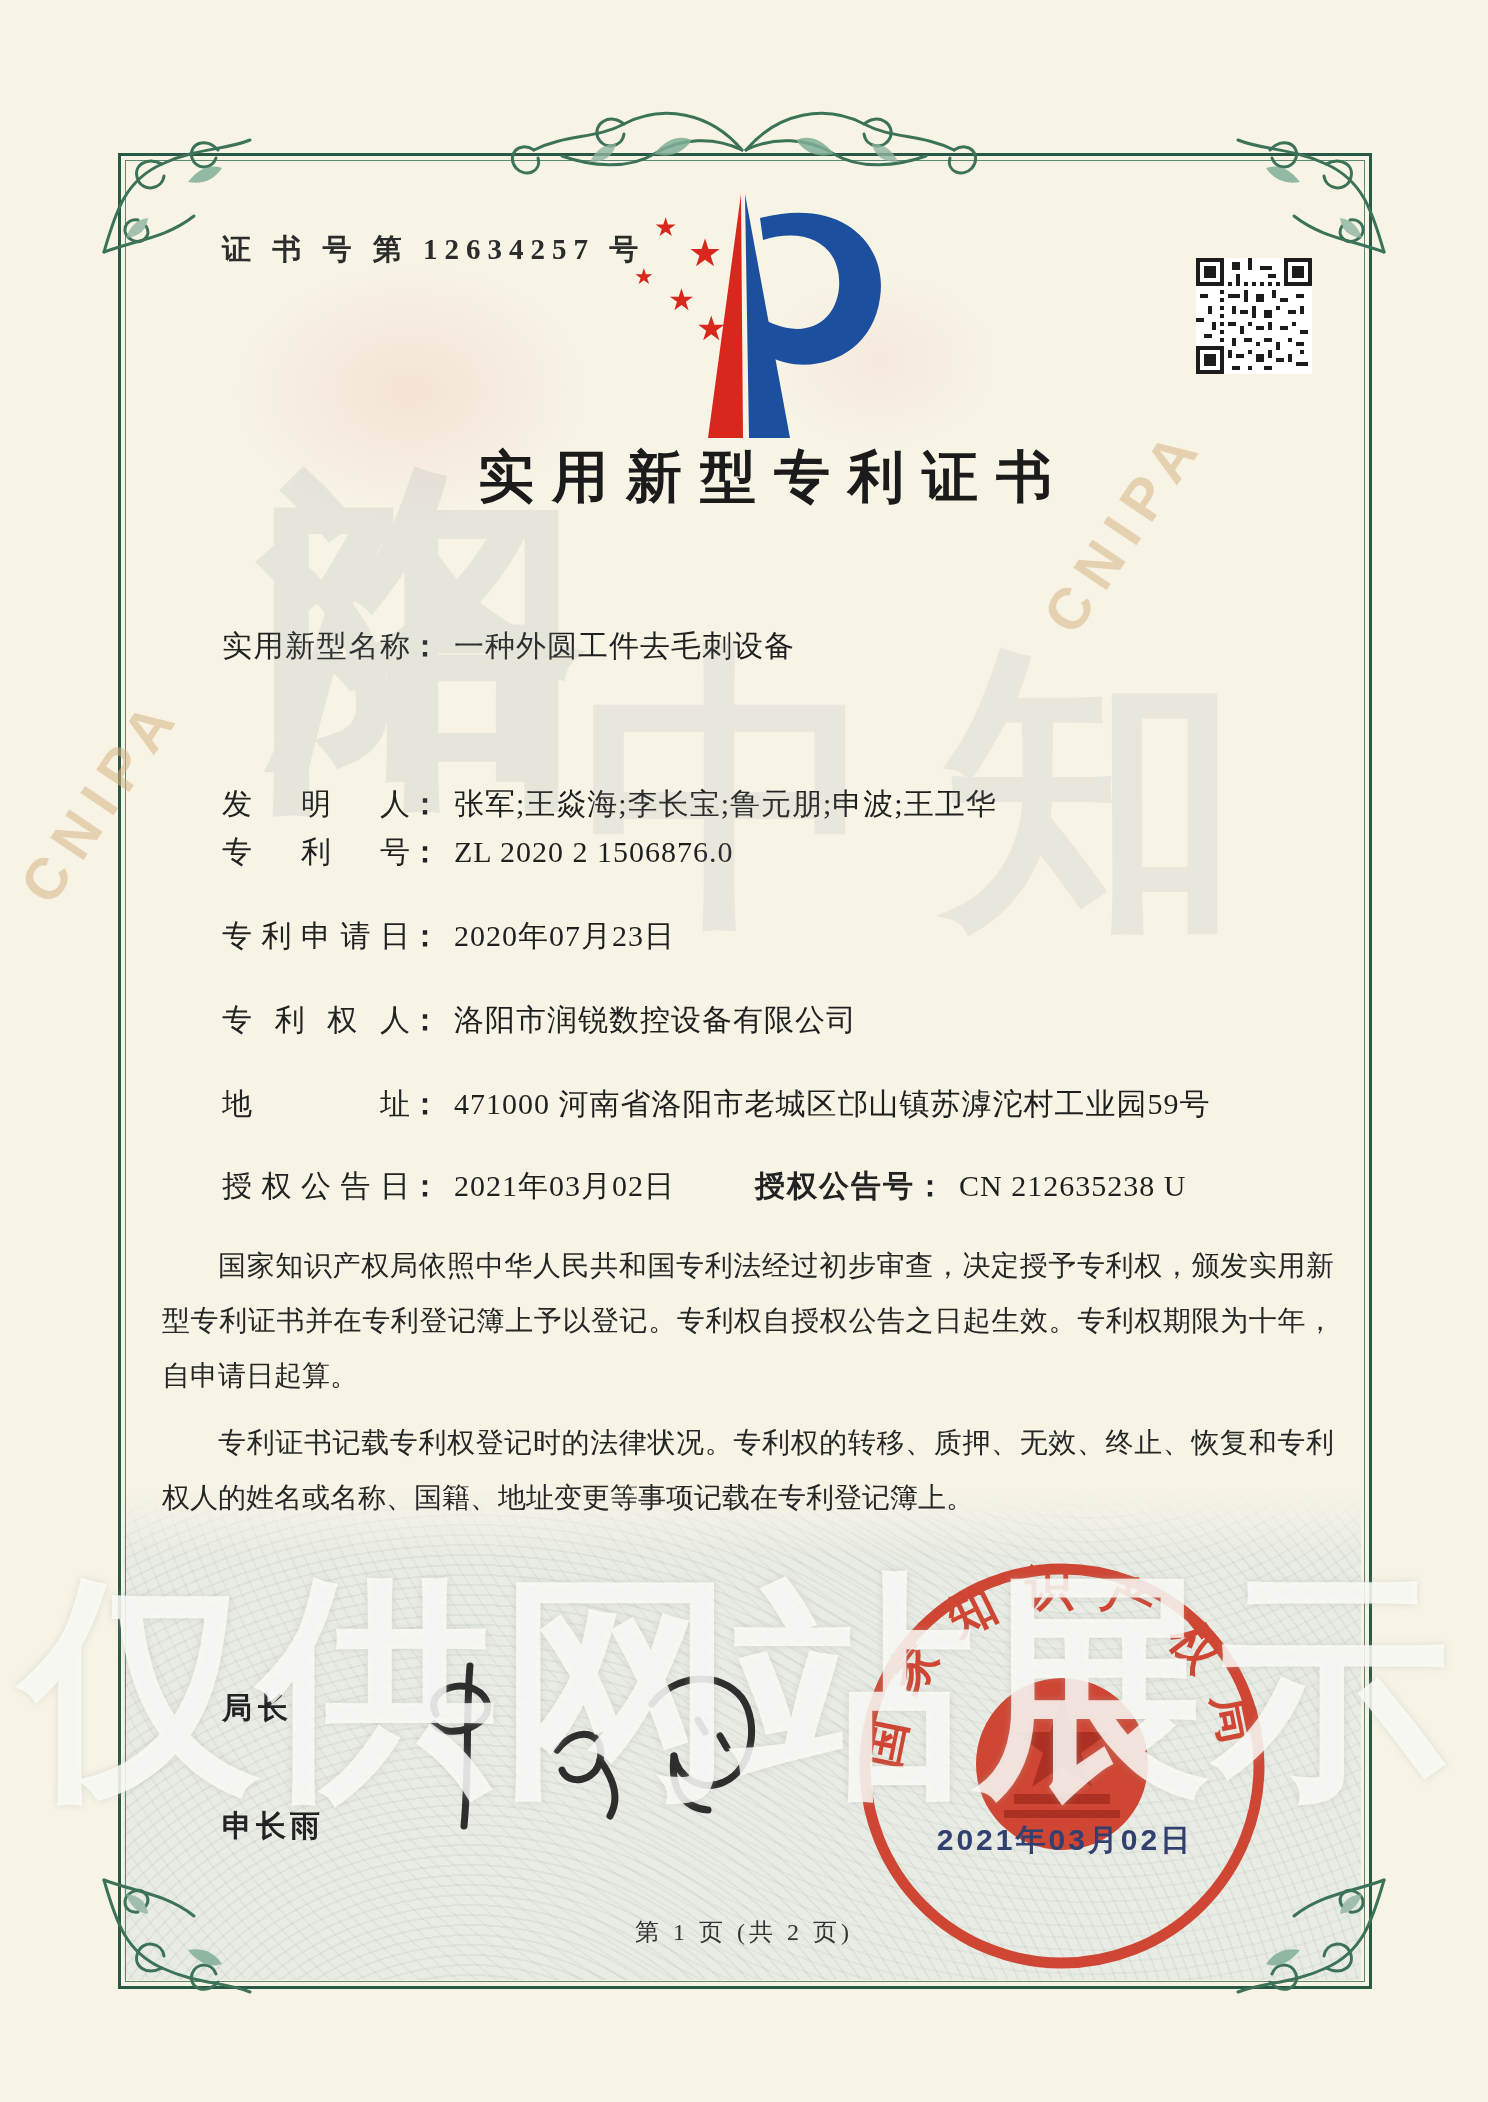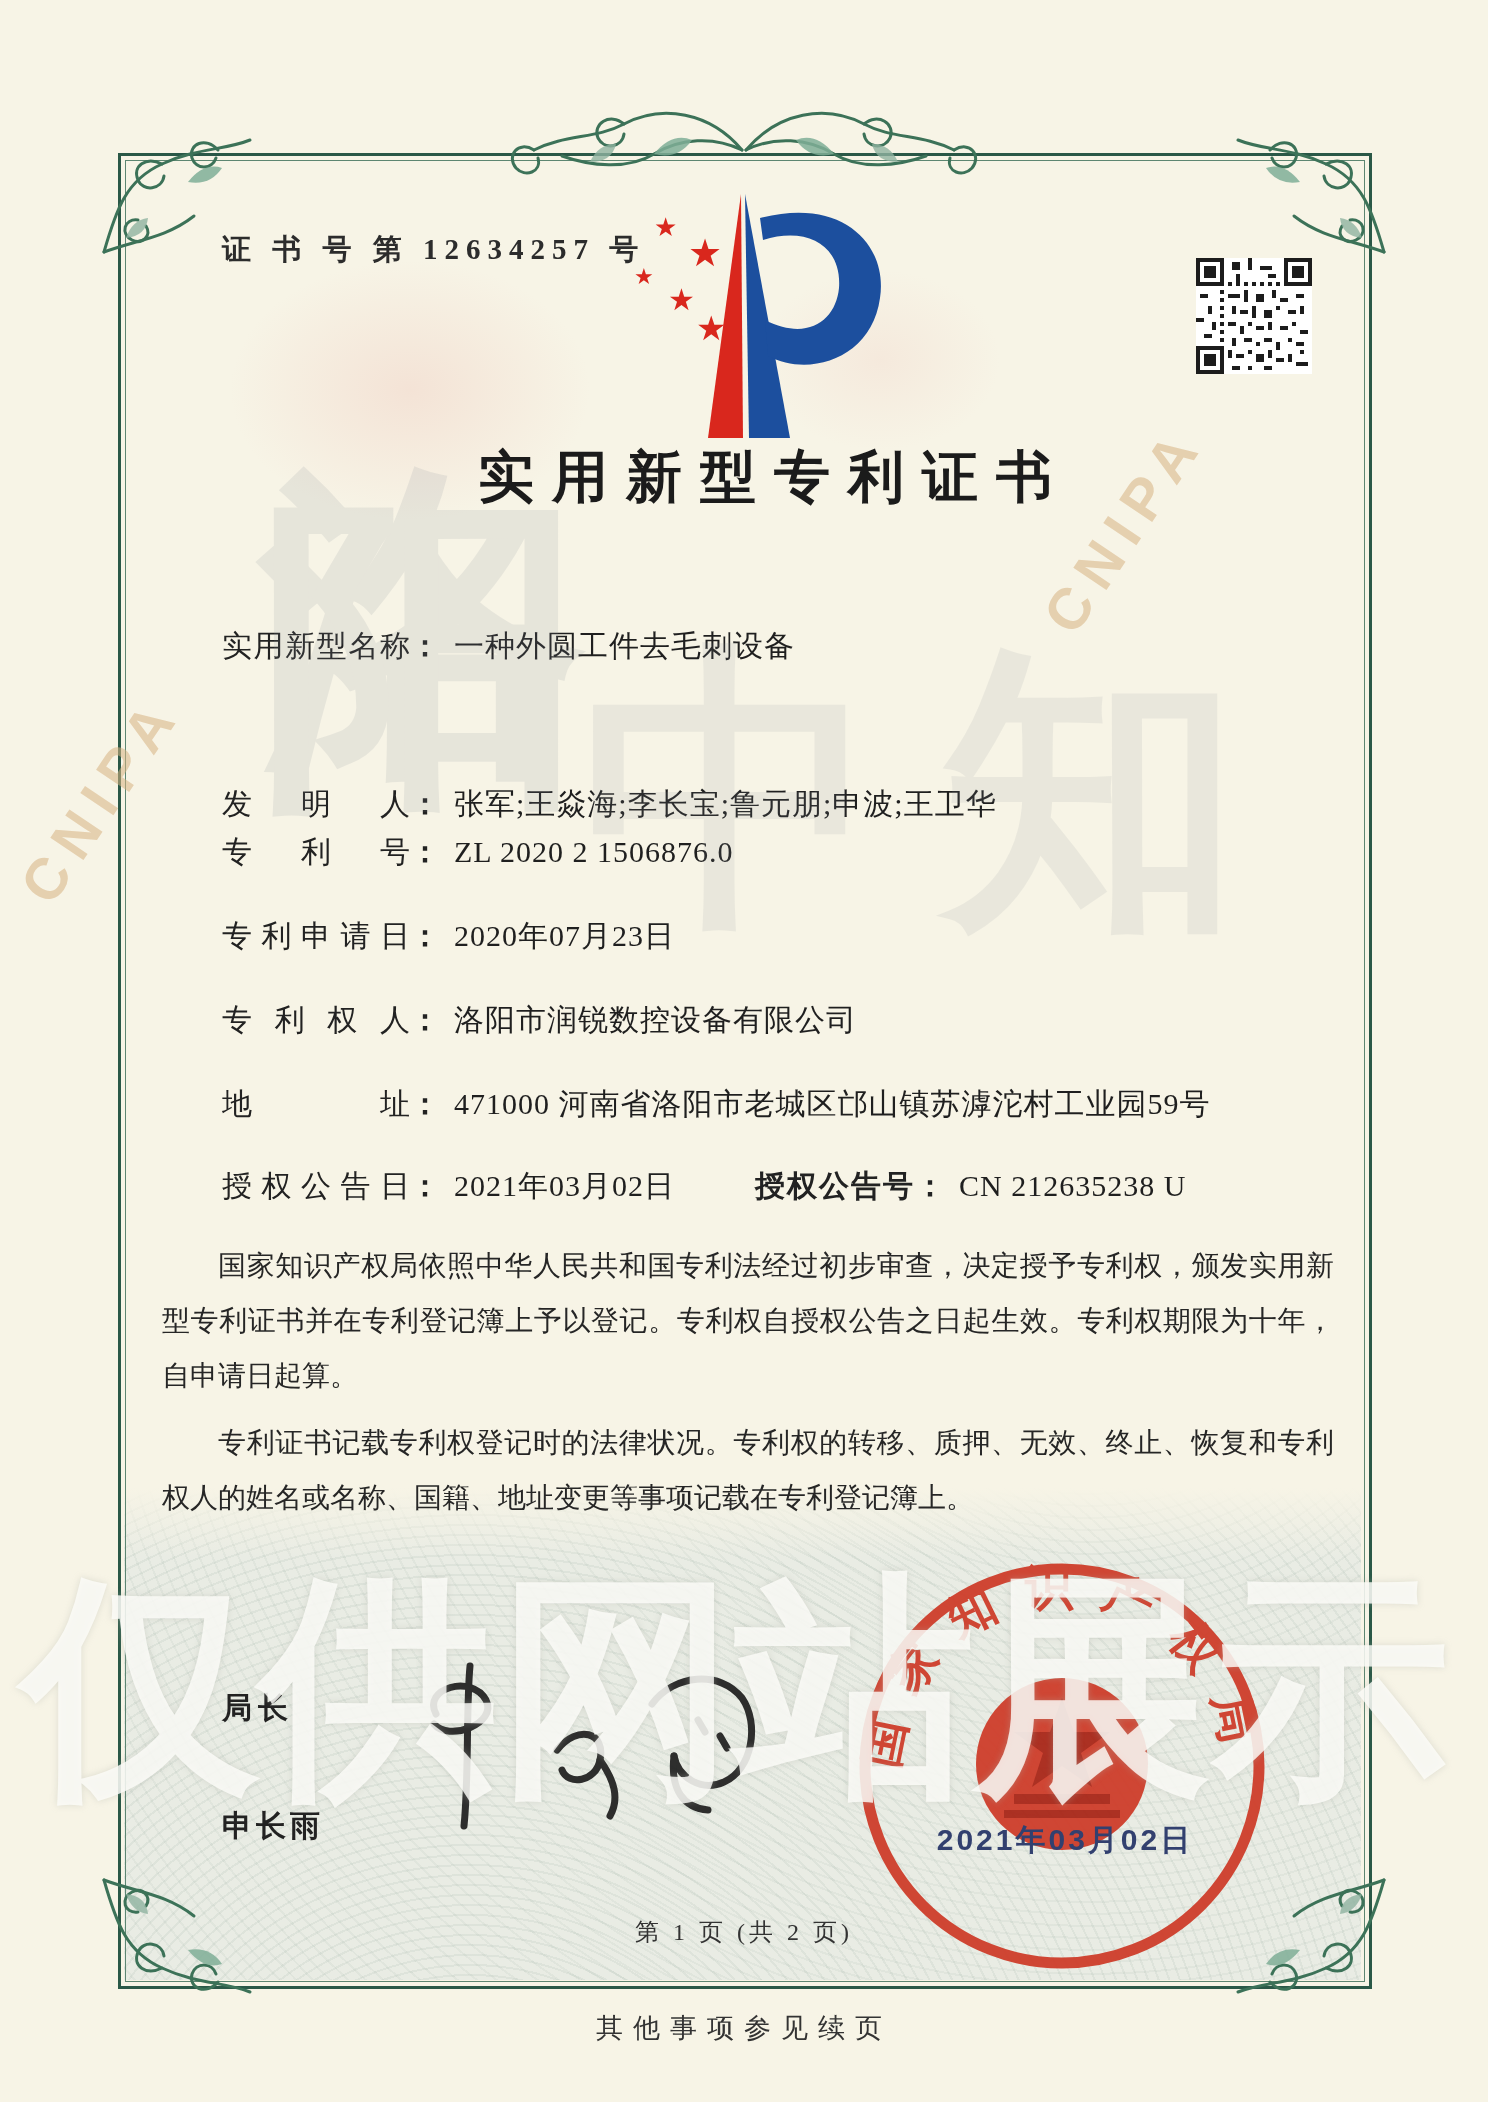--- a/index.html
+++ b/index.html
@@ -280,21 +280,20 @@
     <g>
       <circle cx="210" cy="208" r="86" fill="#ce3a27"></circle>
       <polygon points="210,142 222,176 258,176 229,197 240,231 210,210 180,231 191,197 162,176 198,176" fill="#a82315"></polygon>
       <rect x="162" y="238" width="96" height="10" fill="#a82315"></rect>
       <rect x="152" y="254" width="116" height="8" fill="#a82315"></rect>
     </g>
   </svg>
   <div class="seal-date">2021年03月02日</div>
 
   <div class="page-no">第 1 页 (共 2 页)</div>
-  <div class="cont-note">其他事项参见续页</div>
 
   <div class="wm wm-city">洛阳</div>
   <div class="wm wm-mid">中知</div>
   <div class="wm wm-cnipa c1">CNIPA</div>
   <div class="wm wm-cnipa c2">CNIPA</div>
   <div class="wm wm-display">仅供网站展示</div>
 
 </div>
 
 </body></html>

